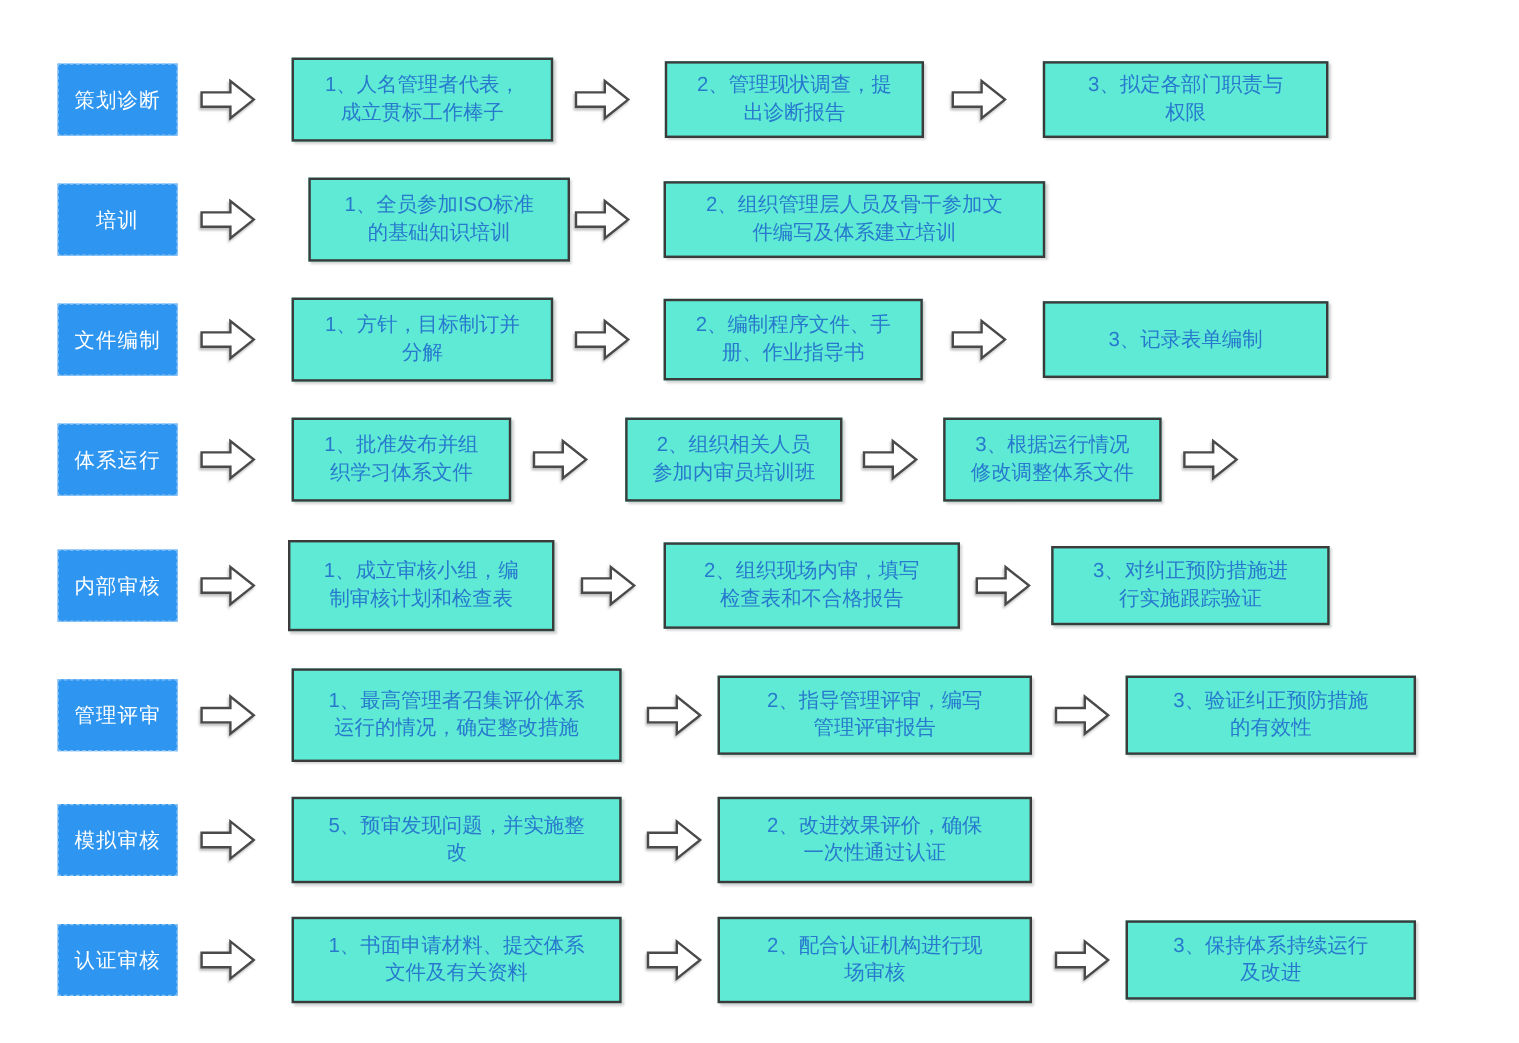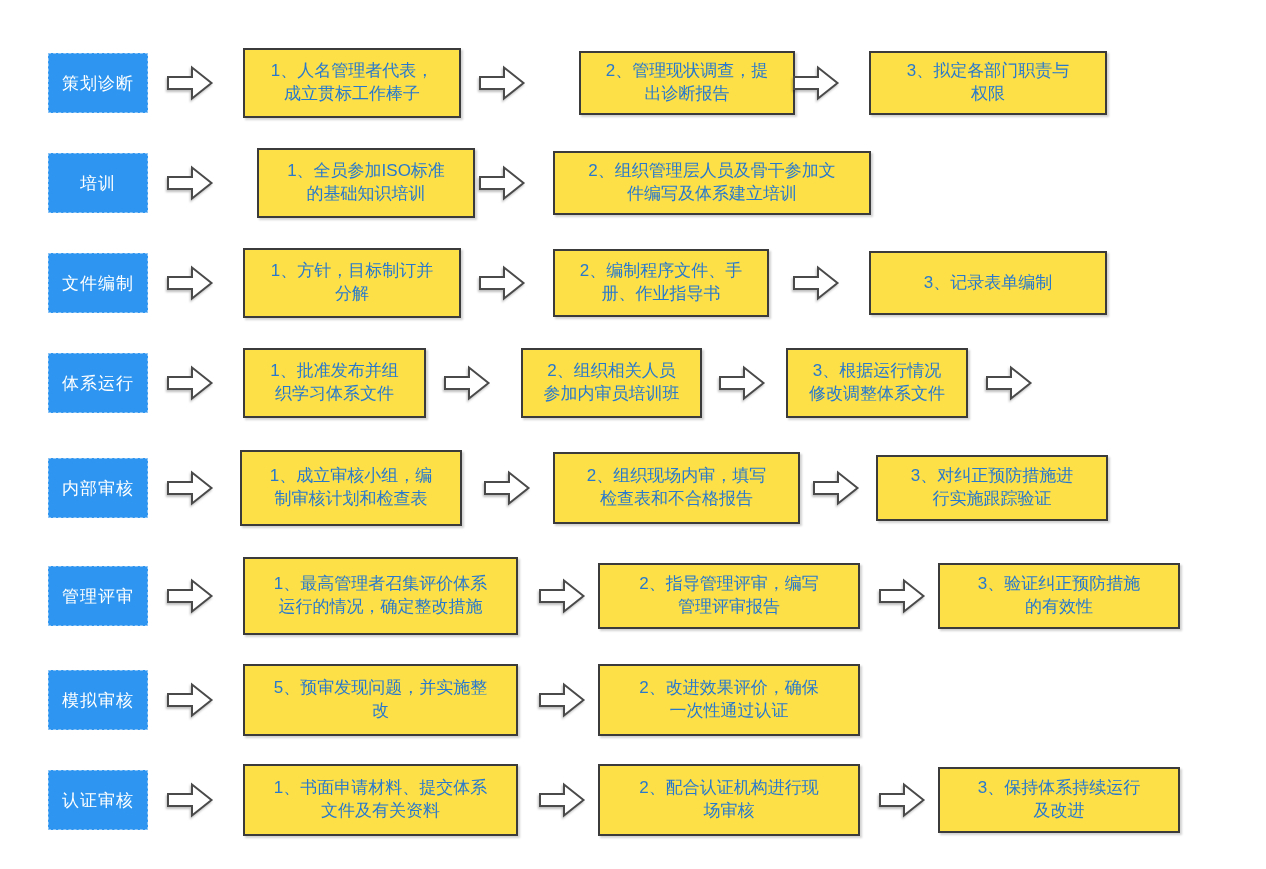--- a/index.html
+++ b/index.html
@@ -22,21 +22,21 @@
     box-sizing:border-box;
   }
   .arrow{
     position:absolute;width:48px;height:38px;
     top:50%;margin-top:-19px;
     filter:drop-shadow(-1px 2px 1px rgba(0,0,0,0.25));
   }
   .arrow svg{display:block;width:48px;height:38px;}
   .step{
     position:absolute;top:50%;transform:translateY(-50%);
-    background:#fde047;
+    background:#5eead4;
     border:2px solid #3B3B3B;
     box-shadow:2px 2px 2px rgba(0,0,0,0.18);
     color:#2879CE;
     display:flex;align-items:center;justify-content:center;
     text-align:center;white-space:pre-line;
     font-size:17px;line-height:1.35;
     box-sizing:border-box;
     padding:2px 6px;
   }
 </style>
@@ -60,21 +60,21 @@
           <use href="#arrow-shape" xlink:href="#arrow-shape"></use>
         </svg>
       </div>
     <div class="step" style="left:243px;width:218px;height:70px">1、人名管理者代表，
 成立贯标工作棒子</div>
     <div class="arrow" style="left:478px">
         <svg>
           <use href="#arrow-shape" xlink:href="#arrow-shape"></use>
         </svg>
       </div>
-    <div class="step" style="left:579px;width:216px;height:64px">2、管理现状调查，提
+    <div class="step" style="left:554px;width:216px;height:64px">2、管理现状调查，提
 出诊断报告</div>
     <div class="arrow" style="left:792px">
         <svg>
           <use href="#arrow-shape" xlink:href="#arrow-shape"></use>
         </svg>
       </div>
     <div class="step" style="left:869px;width:238px;height:64px">3、拟定各部门职责与
 权限</div>
   </div>
 

